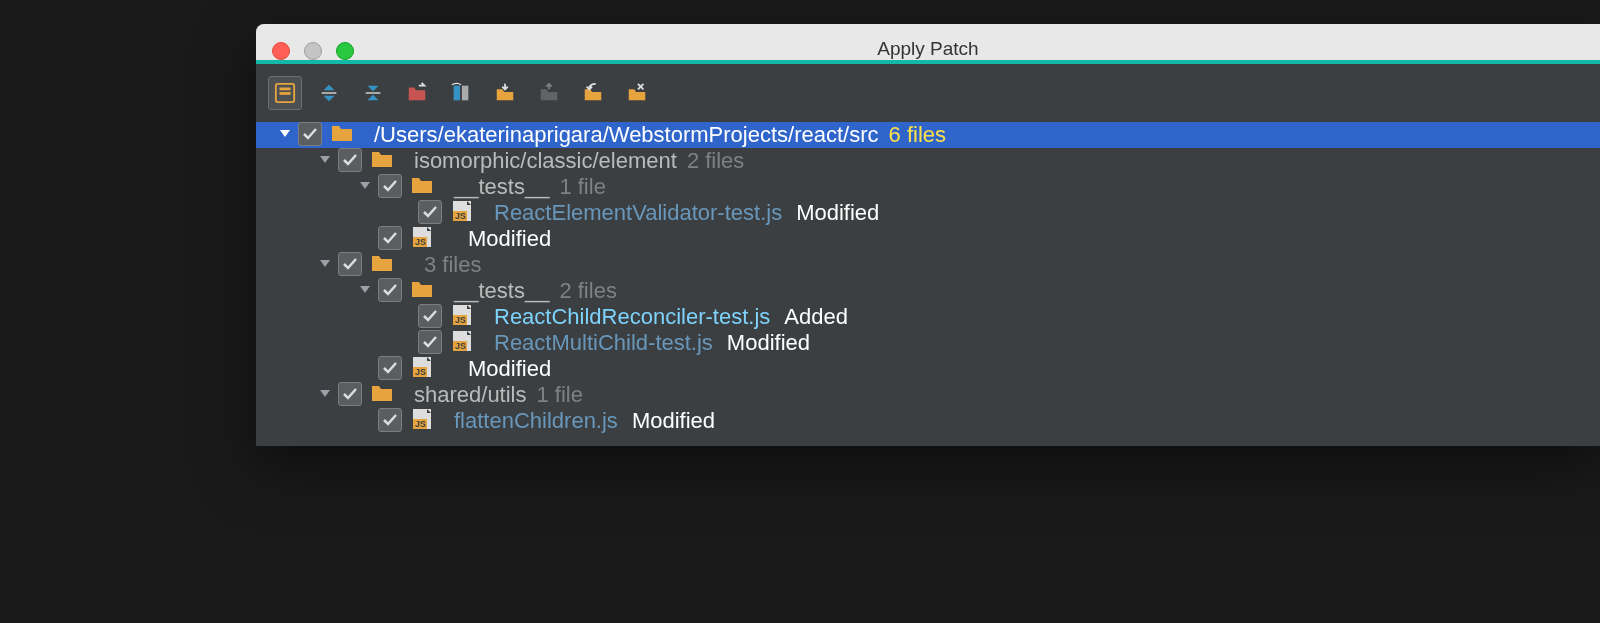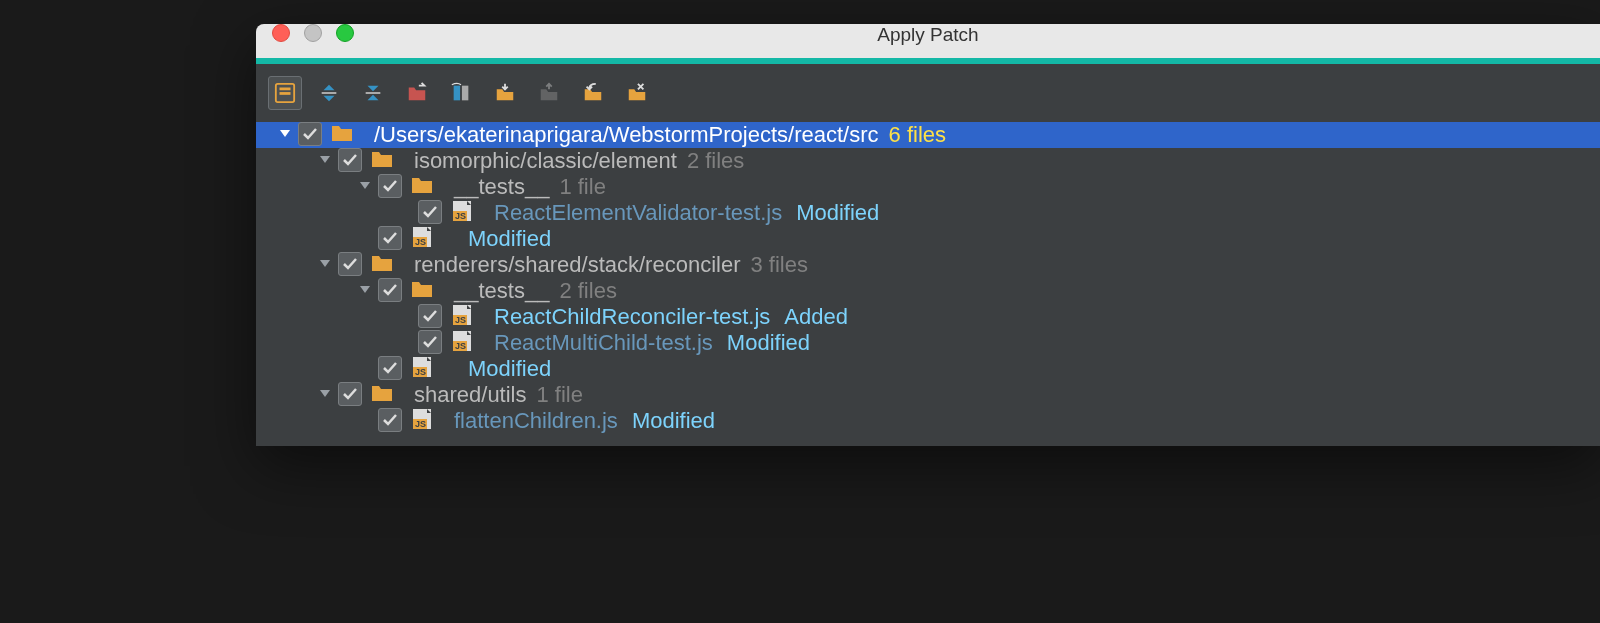--- a/index.html
+++ b/index.html
@@ -18,23 +18,23 @@
     width: 1344px;
     background: #3c3f41;
     border-radius: 8px 0 0 0;
     overflow: hidden;
     box-shadow: 0 20px 60px rgba(0,0,0,0.5);
   }
   .titlebar {
     height: 40px;
     background: #e8e8e8;
     display: flex;
-    align-items: flex-start;
+    align-items: flex-end;
     position: relative;
-    border-bottom: 6px solid #14b8a6;
+    border-bottom: 4px solid #14b8a6;
   }
   .traffic {
     display: flex;
     gap: 14px;
     padding-left: 16px;
     align-items: center;
   }
   .traffic .dot {
     width: 18px; height: 18px; border-radius: 50%;
   }
@@ -104,21 +104,21 @@
     width: 24px; height: 22px;
     display: inline-flex; align-items:center; justify-content:center;
     margin-right: 20px;
   }
   .label { color: #bbbbbb; }
   .label.modified { color: #6897bb; }
   .label.added { color: #7dd3fc; }
   .row.selected .label { color: #ffffff; font-weight: 500; }
   .count { color: #808080; margin-left: 10px; }
   .row.selected .count { color: #fde047; font-weight: 500; }
-  .status { color: #7dd3fc; margin-left: 14px; }
+  .status { color: #ffffff; margin-left: 14px; }
 </style>
 </head>
 <body>
 
 <div class="window">
   <div class="titlebar">
     <div class="traffic">
       <div class="dot red"></div>
       <div class="dot yellow"></div>
       <div class="dot green"></div>
@@ -305,21 +305,20 @@
         <span class="check">
           <svg viewBox="0 0 18 18">
             <path d="M3 9 L7 13 L15 4" fill="none" stroke="#ddd" stroke-width="2.5"></path>
           </svg>
         </span>
         <span class="ficon">
           <svg viewBox="0 0 24 22">
             <path d="M2 4 L9 4 L11 7 L22 7 L22 19 L2 19 Z" fill="#e6a33e"></path>
           </svg>
         </span>
-        <span class="label">renderers/shared/stack/reconciler</span>
         <span class="count">3 files</span>
       </div>
       <div class="row">
         <span class="indent" style="width: 98px;"></span>
         <span class="expander">
           <svg viewBox="0 0 14 14">
             <path d="M2 4 L12 4 L7 11 Z" fill="#9aa0a6"></path>
           </svg>
         </span>
         <span class="check">

